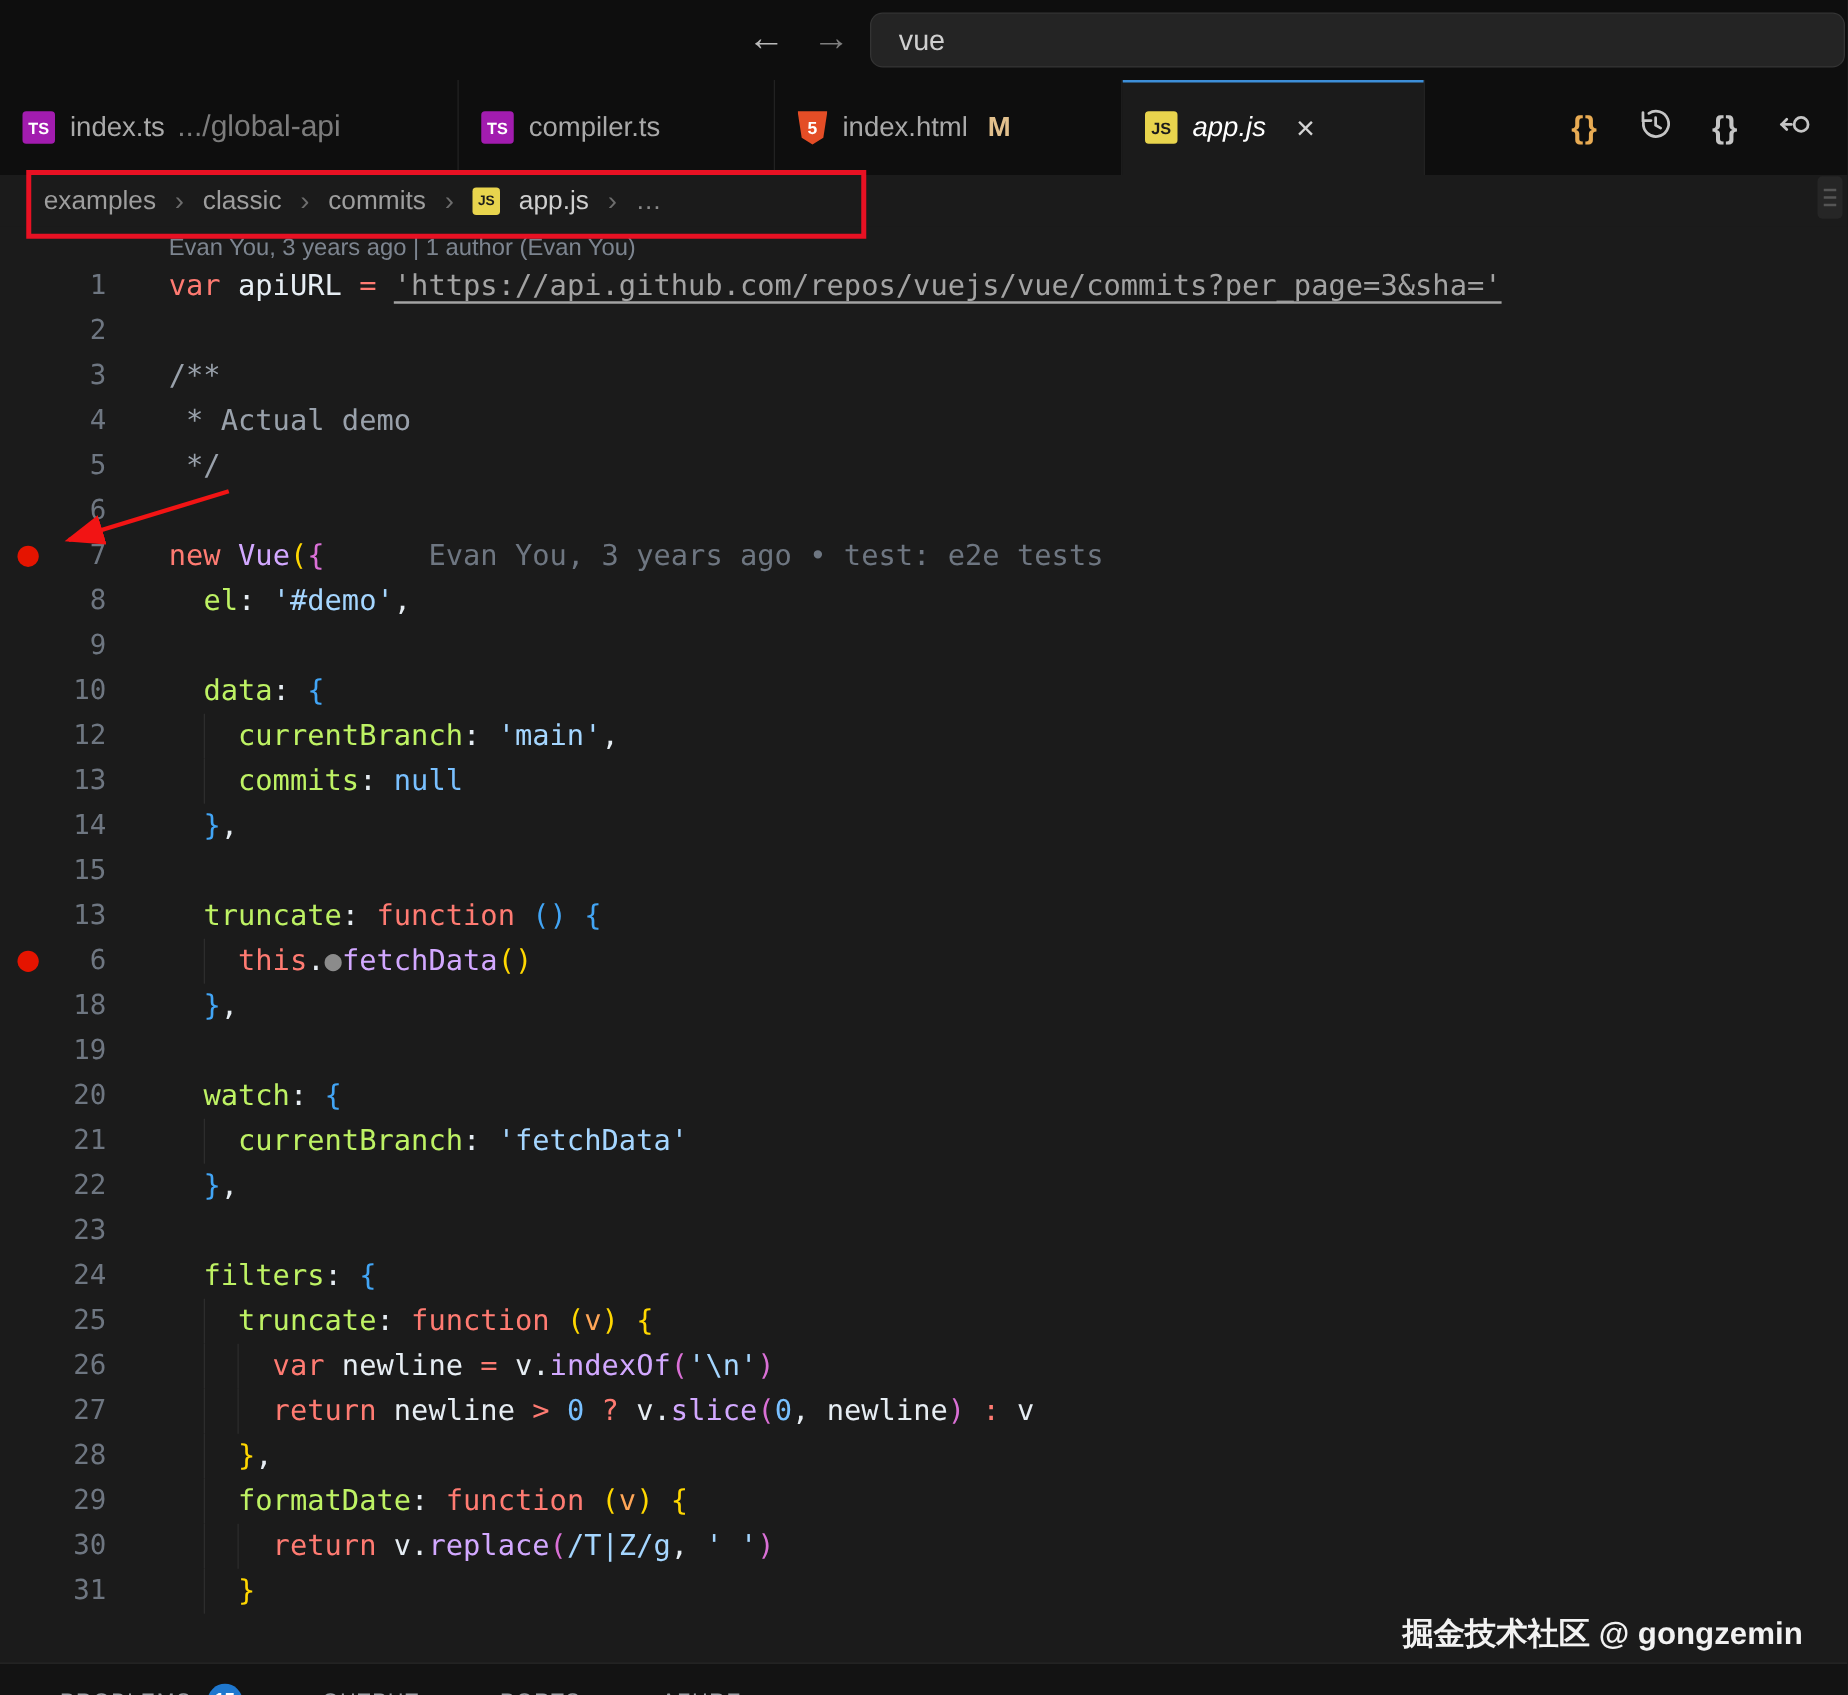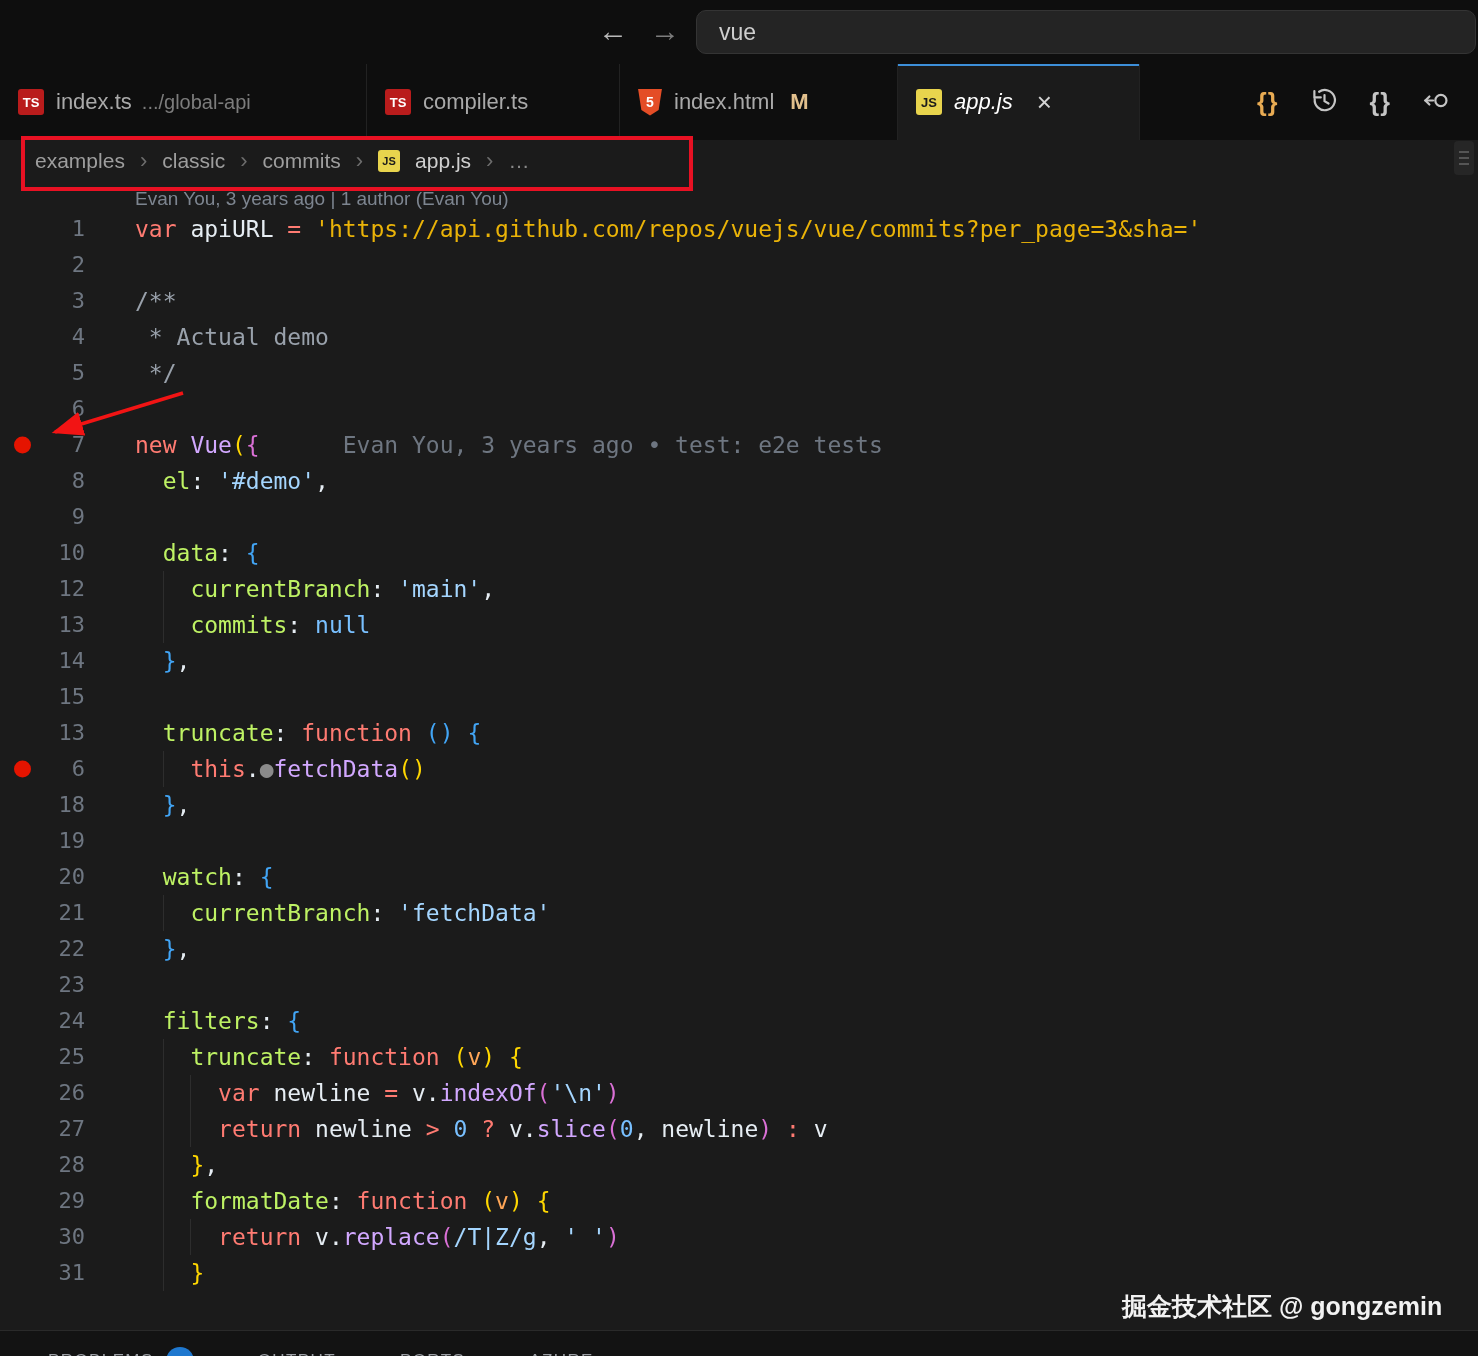--- a/index.html
+++ b/index.html
@@ -28,25 +28,25 @@
   }
   .tab.partial{width:120px;padding-left:4px;}
   .tab.w1{width:367px;}
   .tab.w2{width:253px;}
   .tab.w3{width:278px;}
   .tab.w4{width:242px;}
   .tab.active{background:#1b1b1b;color:#fff;}
   .tab.active::before{content:'';position:absolute;top:0;left:0;right:0;height:2px;background:#3d8fd9;}
   .tab .tlabel{color:inherit;}
   .tab.active .tlabel{font-style:italic;color:#ffffff;}
-  .tab .desc{color:#7c7c7c;font-size:20px;margin-left:-2px;}
+  .tab .desc{color:#7c7c7c;font-size:24px;margin-left:-2px;}
   .mod{color:#e2c08d;font-weight:600;margin-left:4px;}
   .close{margin-left:12px;font-size:26px;color:#d4d4d4;}
   .ficon{flex:none;display:flex;align-items:center;justify-content:center;font-weight:700;border-radius:3px;}
-  .ficon.ts{width:26px;height:26px;background:#b91c1c;color:#fff;font-size:13px;}
+  .ficon.ts{width:26px;height:26px;background:#a21caf;color:#fff;font-size:13px;}
   .ficon.js{width:26px;height:26px;background:#e8d44d;color:#1b1b1b;font-size:13px;}
   .ficon.js.small{width:22px;height:22px;font-size:11px;}
   .ficon.html{width:24px;height:27px;background:#e44d26;color:#fff;font-size:14px;border-radius:0;
     clip-path:polygon(0 0,100% 0,86% 80%,50% 100%,14% 80%);}
   .tab-actions{flex:1;display:flex;align-items:center;justify-content:flex-end;gap:32px;padding-right:28px;color:#c5c5c5;}
   .braces{font-size:25px;font-weight:700;letter-spacing:1px;}
   .braces.orange{color:#e8ab53;}
   .braces.gray{color:#c5c5c5;}
   
   .breadcrumbs{
@@ -62,21 +62,21 @@
   
   .editor{position:absolute;top:211px;left:0;right:0;font-family:"DejaVu Sans Mono",monospace;font-size:23px;}
   .line{height:36px;line-height:36px;display:flex;}
   .gutter{width:85px;flex:none;position:relative;text-align:right;}
   .ln{display:block;color:#6e7681;font-size:22px;}
   .bp{position:absolute;left:14px;top:50%;transform:translateY(-50%);width:17px;height:17px;border-radius:50%;background:#e51400;}
   .codetext{flex:1;white-space:pre;position:relative;padding-left:50px;color:#e6edf3;}
   .guide{position:absolute;top:0;bottom:0;width:1px;background:#2d2d2d;}
   .tk-kw{color:#ff7b72}
   .tk-str{color:#a5d6ff}
-  .tk-link{color:#eab308;text-underline-offset:5px;}
+  .tk-link{color:#a3a3a3;text-decoration:underline;text-underline-offset:5px;}
   .tk-prop{color:#bef264}
   .tk-fn{color:#d2a8ff}
   .tk-num{color:#79c0ff}
   .tk-cmt{color:#99a1ab}
   .tk-txt{color:#e6edf3}
   .tk-op{color:#ff7b72}
   .tk-b1{color:#ffd700}
   .tk-b2{color:#da70d6}
   .tk-b3{color:#42a5f5}
   .tk-param{color:#ffa657}

